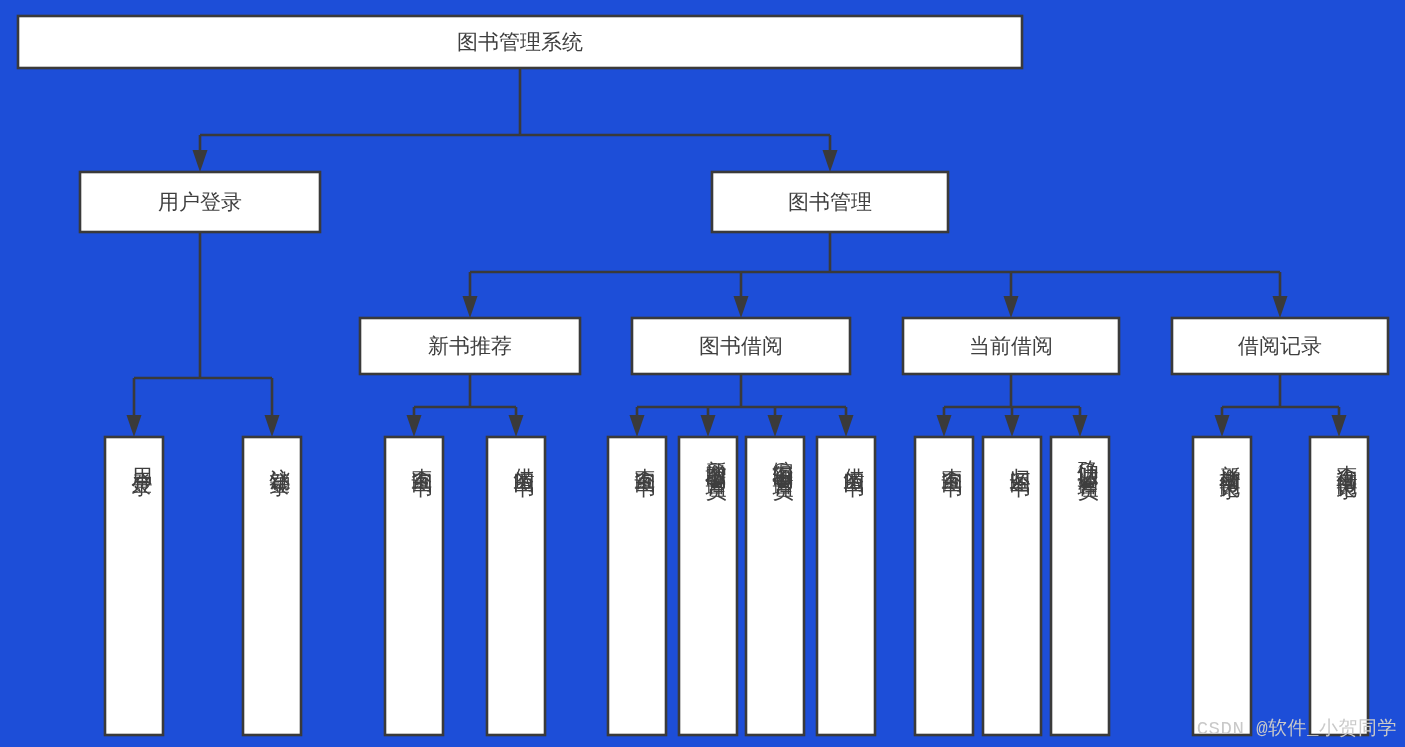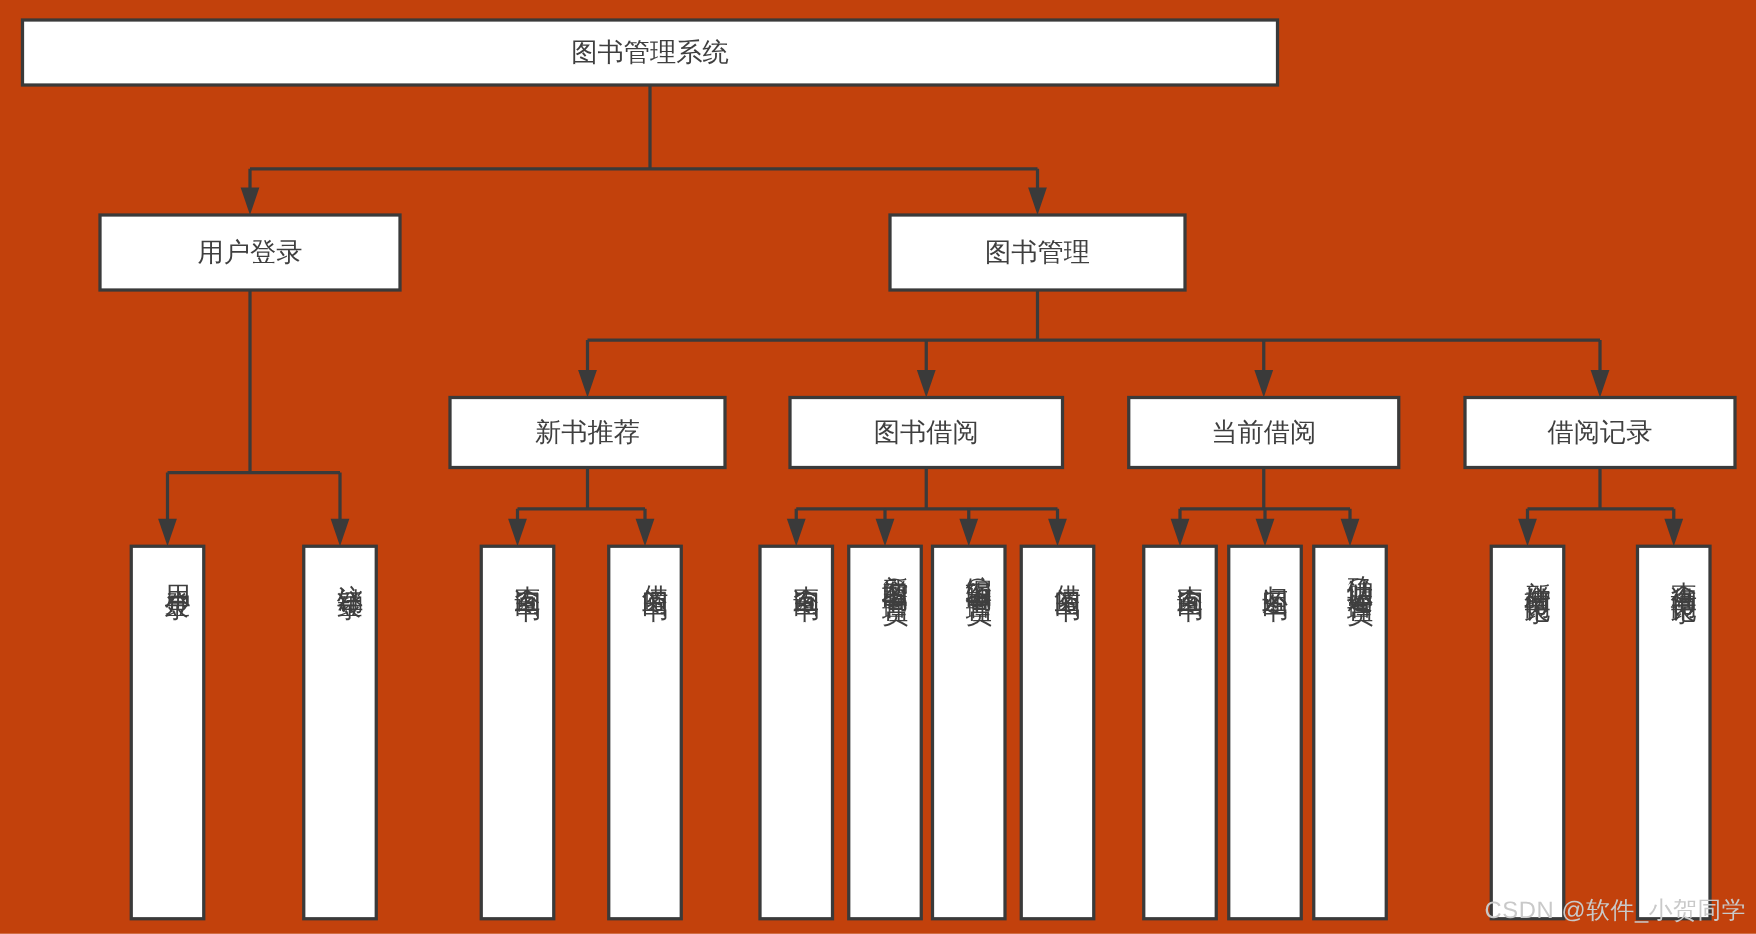--- a/index.html
+++ b/index.html
@@ -10,21 +10,21 @@
   body {
     width: 1405px;
     height: 747px;
     overflow: hidden;
     font-family: "DejaVu Sans", "Liberation Sans", sans-serif;
   }
   #diagram-root {
     position: relative;
     width: 1405px;
     height: 747px;
-    background: #c2410c;
+    background: #1d4ed8;
   }
   svg#flow-svg {
     position: absolute;
     top: 0;
     left: 0;
     width: 1405px;
     height: 747px;
     display: block;
   }
   .node-rect {
@@ -56,21 +56,21 @@
   .arrow-head {
     fill: #3a3a3a;
     stroke: none;
   }
   .watermark {
     position: absolute;
     right: 8px;
     bottom: 6px;
     color: #c9c9c9;
     font-size: 19px;
-    font-family: Liberation Sans, sans-serif;
+    font-family: Liberation Mono, monospace;
     letter-spacing: 0.5px;
     white-space: nowrap;
     user-select: none;
   }
 </style>
 </head>
 <body>
 
 <div id="diagram-root">
   <svg id="flow-svg" viewBox="0 0 1405 747" xmlns="http://www.w3.org/2000/svg">

